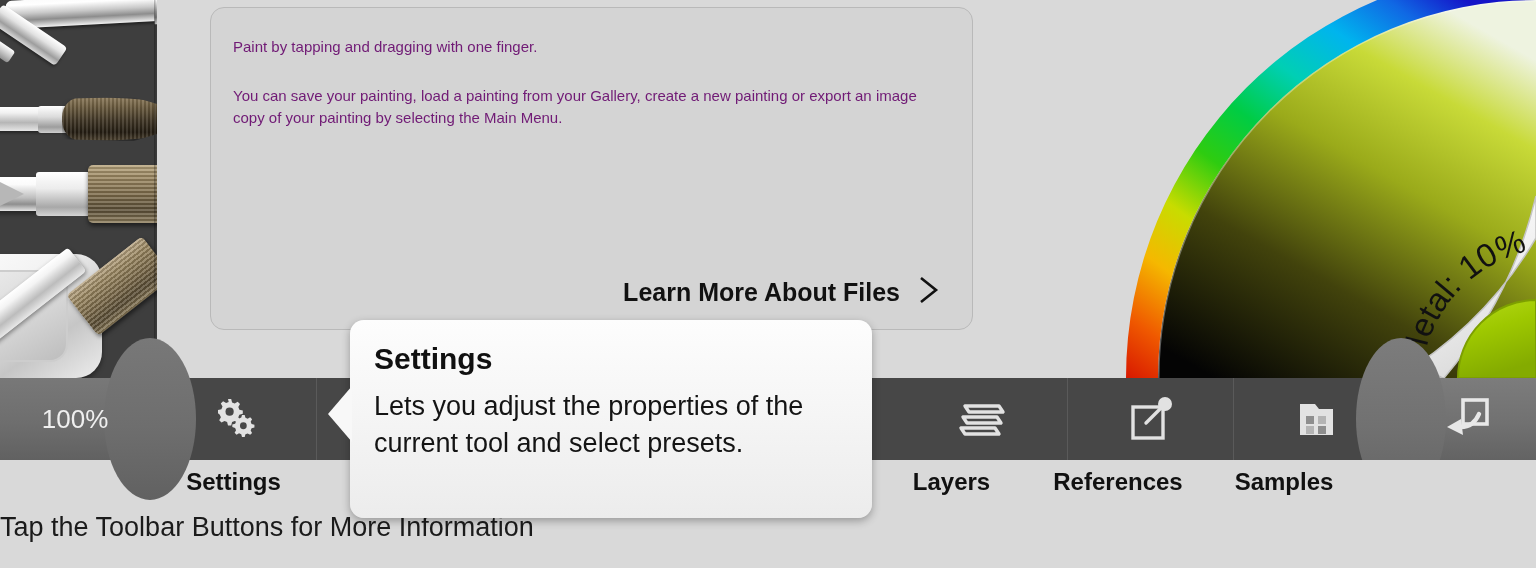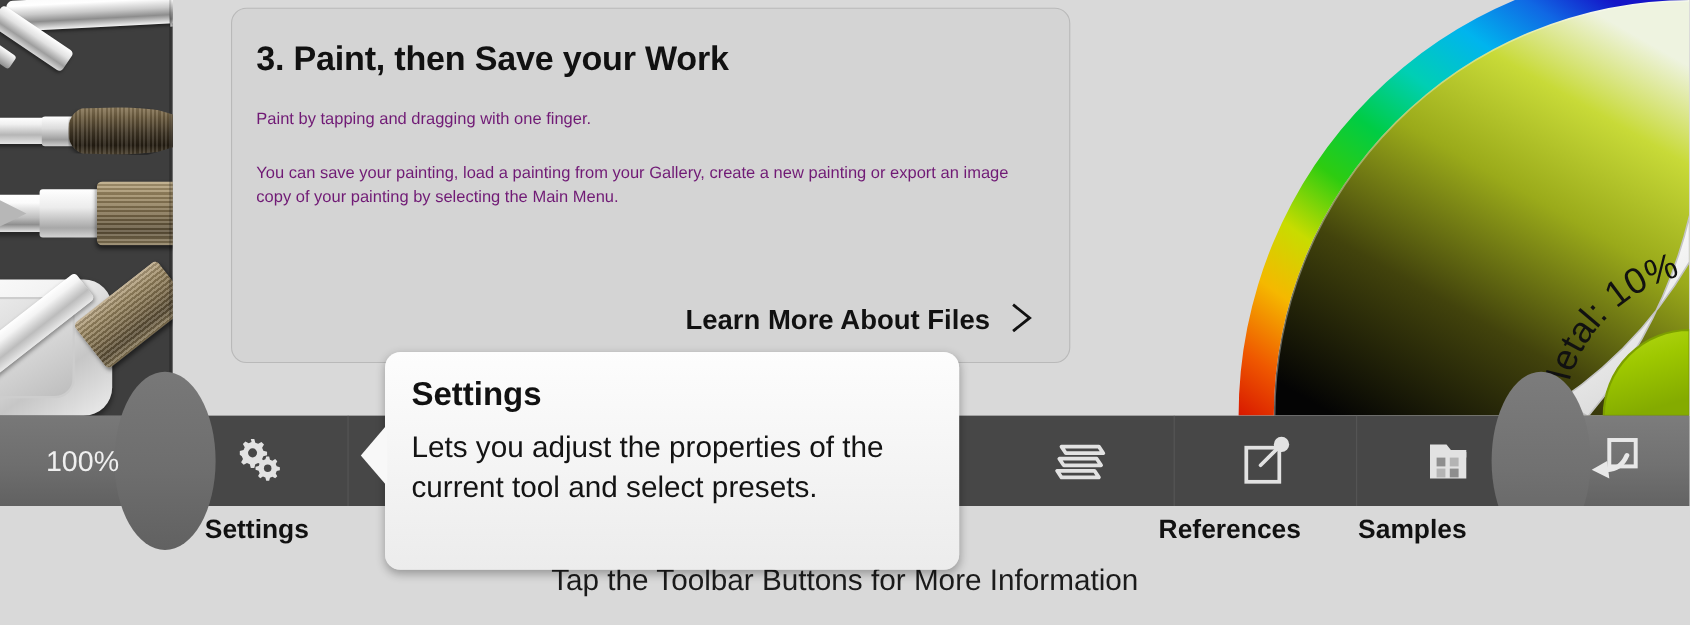--- a/index.html
+++ b/index.html
@@ -242,21 +242,21 @@
     position: absolute; top: 8px;
     font-size: 24px; font-weight: bold; color: #111;
     text-align: center;
     white-space: nowrap;
   }
 
   
   .footer-hint {
     position: absolute; left: 0; top: 512px;
     width: 1536px;
-    text-align: center;
+    text-align: left;
     font-size: 27px; color: #1b1b1b;
   }
 
   
   .tooltip {
     position: absolute; left: 350px; top: 320px;
     width: 522px; height: 198px;
     background: linear-gradient(to bottom,#fdfdfd 0%,#f6f6f6 42%,#ececec 100%);
     border-radius: 14px;
     box-shadow: 0 3px 9px rgba(0,0,0,.30);
@@ -309,21 +309,20 @@
     <div class="brush-item tool-knife">
       <div class="pk-plate"></div>
       <div class="pk-inner"></div>
       <div class="pk-tri"></div>
       <div class="af-handle"></div>
       <div class="af-head"></div>
     </div>
   </div>
 
   <div class="help-card">
-    <div class="card-title">3. Paint, then Save your Work</div>
     <div class="card-para">Paint by tapping and dragging with one finger.</div>
     <div class="card-para second">You can save your painting, load a painting from your Gallery, create a new painting or export an image copy of your painting by selecting the Main Menu.</div>
 
     <div class="card-link-row">
       <span class="card-link">Learn More About Files</span>
       <span class="chevron-ico">
         <svg width="26" height="32" viewBox="0 0 26 32">
           <polyline points="5,4 20,16 5,28" fill="none" stroke="#111" stroke-width="2.6" stroke-linecap="butt" stroke-linejoin="miter"></polyline>
         </svg>
       </span>
@@ -465,20 +464,21 @@
           <path d="M22 27 L8 35 L24 43 Z" fill="#e8e8e8"></path>
         </svg>
       </span>
     </div>
   </div>
 
   <div class="label-strip">
     <div class="tb-label" style="left:150px; width:167px">Settings</div>
     <div class="tb-label" style="left:317px; width:167px">Color</div>
     <div class="tb-label" style="left:484px; width:167px">Tools</div>
+    <div class="tb-label" style="left:868px; width:167px">Layers</div>
     <div class="tb-label" style="left:1035px; width:166px">References</div>
     <div class="tb-label" style="left:1201px; width:166px">Samples</div>
   </div>
 
   <div class="footer-hint">Tap the Toolbar Buttons for More Information</div>
 
   <div class="tooltip">
     <div class="tt-title">Settings</div>
     <div class="tt-body">Lets you adjust the properties of the current tool and select presets.</div>
   </div>

